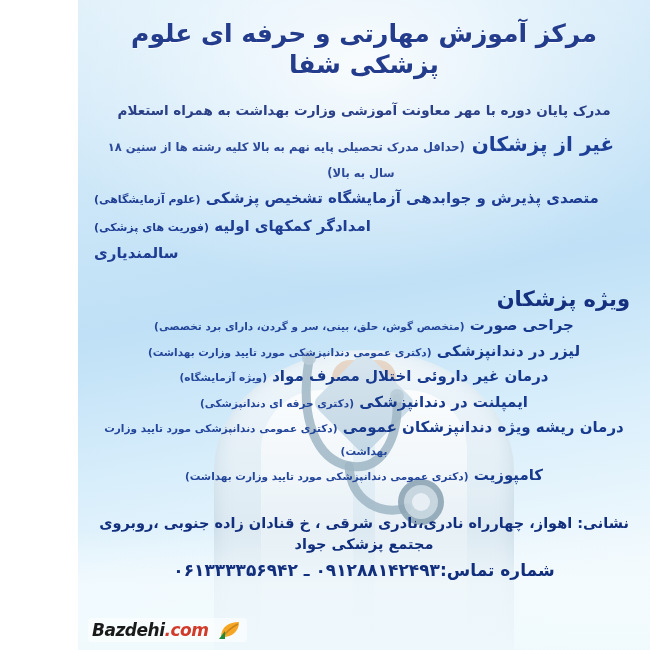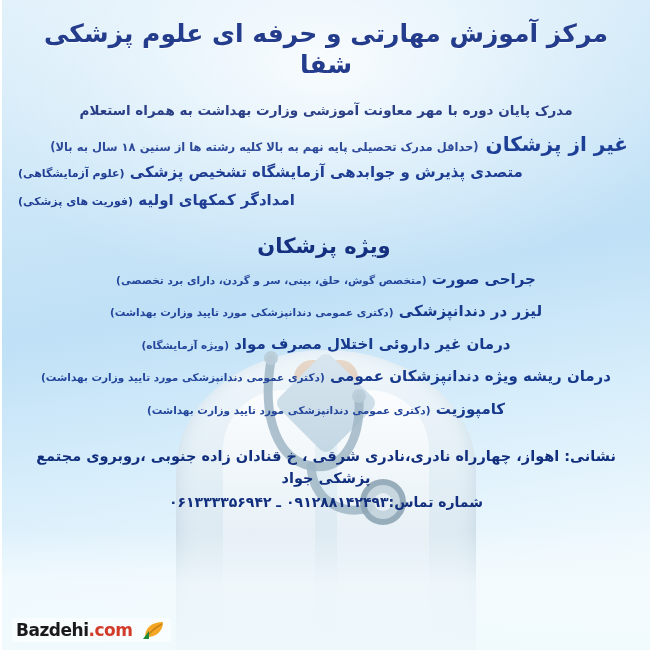--- a/index.html
+++ b/index.html
@@ -7,21 +7,21 @@
     padding: 0;
   }
   body {
     width: 650px;
     height: 650px;
     overflow: hidden;
     font-family: "DejaVu Sans", "Liberation Sans", sans-serif;
   }
   #poster {
     position: relative;
-    width: 648px;
+    width: 572px;
     height: 650px;
     background: linear-gradient(170deg, #dff0fa 0%, #cfe8f8 22%, #bfe0f6 45%, #d8eefb 65%, #eef8fd 85%, #f7fcfe 100%);
     overflow: hidden;
   }
   
   .glow {
     position: absolute;
     left: -10%;
     top: -25%;
     width: 120%;
@@ -126,21 +126,21 @@
   .section-a {
     margin-top: 12px;
     text-align: right;
     padding-right: 6px;
   }
   .head-line {
     color: #1e3f96;
     font-weight: bold;
     font-size: 20px;
     line-height: 1.3;
-    text-align: right;
+    text-align: center;
     direction: rtl;
   }
   .head-line .small {
     font-size: 11.5px;
     font-weight: bold;
     color: #2d4a9a;
   }
   .item {
     color: #1f3e93;
     font-size: 15px;
@@ -151,67 +151,68 @@
     padding-right: 2px;
   }
   .item .note {
     font-size: 11px;
     font-weight: bold;
   }
   .section-title {
     color: #14307e;
     font-size: 21px;
     font-weight: bold;
-    text-align: center;
+    text-align: right;
     margin-top: 22px;
     padding-right: 4px;
   }
   .row2 {
     color: #183a8d;
     font-size: 15px;
     font-weight: bold;
     text-align: center;
     line-height: 1.5;
-    margin-top: 10px;
+    margin-top: 3px;
     direction: rtl;
   }
   .row2 .note {
     font-size: 10.5px;
     font-weight: bold;
     color: #23459a;
   }
   .address {
     color: #122f7d;
     font-size: 14.5px;
     font-weight: bold;
     text-align: center;
     margin-top: 26px;
     line-height: 1.5;
     direction: rtl;
   }
   .phone {
     color: #122f7d;
-    font-size: 14px;
+    font-size: 17px;
     font-weight: bold;
     text-align: center;
     margin-top: 4px;
     direction: rtl;
   }
 
   
   .logo {
     position: absolute;
     left: 10px;
     bottom: 8px;
     display: flex;
     align-items: center;
     gap: 11px;
     background: rgba(255,255,255,0.55);
     padding: 2px 6px 2px 4px;
     border-radius: 3px;
+    font-style: italic;
   }
   .logo .mark {
     width: 22px;
     height: 20px;
     position: relative;
     display: inline-block;
   }
   .logo .mark svg { display: block; }
   .logo .txt {
     font-family: "DejaVu Sans", "Liberation Sans", sans-serif;
@@ -262,36 +263,44 @@
       </div>
 
       <div class="item">
         <span>متصدی پذیرش و جوابدهی آزمایشگاه تشخیص پزشکی</span>
         <span class="note">(علوم آزمایشگاهی)</span>
       </div>
       <div class="item">
         <span>امدادگر کمکهای اولیه</span>
         <span class="note">(فوریت های پزشکی)</span>
       </div>
+      <div class="item">
+        <span>سالمندیاری</span>
+        <span class="note"></span>
+      </div>
     </div>
 
     <div class="section-title">ویژه پزشکان</div>
 
     <div>
       <div class="row2">
         <span>جراحی صورت</span>
         <span class="note">(متخصص گوش، حلق، بینی، سر و گردن، دارای برد تخصصی)</span>
       </div>
       <div class="row2">
         <span>لیزر در دندانپزشکی</span>
         <span class="note">(دکتری عمومی دندانپزشکی مورد تایید وزارت بهداشت)</span>
       </div>
       <div class="row2">
         <span>درمان غیر داروئی اختلال مصرف مواد</span>
         <span class="note">(ویژه آزمایشگاه)</span>
+      </div>
+      <div class="row2">
+        <span>ایمپلنت در دندانپزشکی</span>
+        <span class="note">(دکتری حرفه ای دندانپزشکی)</span>
       </div>
       <div class="row2">
         <span>درمان ریشه ویژه دندانپزشکان عمومی</span>
         <span class="note">(دکتری عمومی دندانپزشکی مورد تایید وزارت بهداشت)</span>
       </div>
       <div class="row2">
         <span>کامپوزیت</span>
         <span class="note">(دکتری عمومی دندانپزشکی مورد تایید وزارت بهداشت)</span>
       </div>
     </div>

